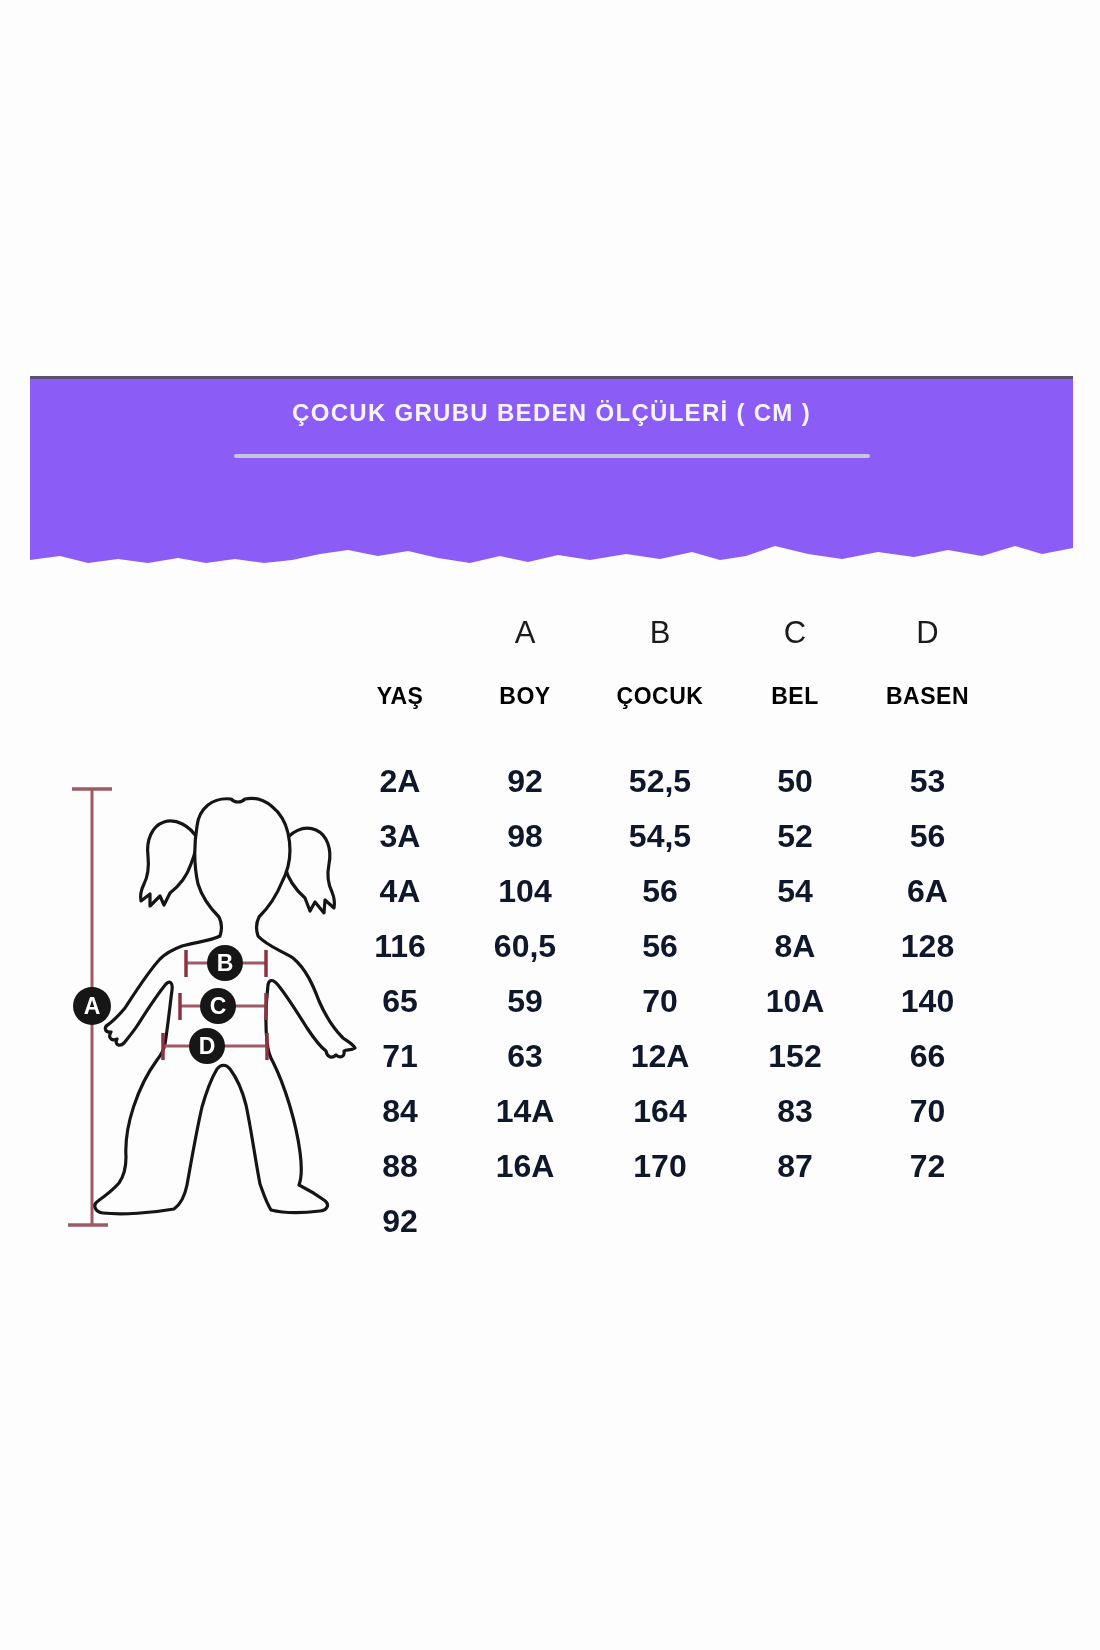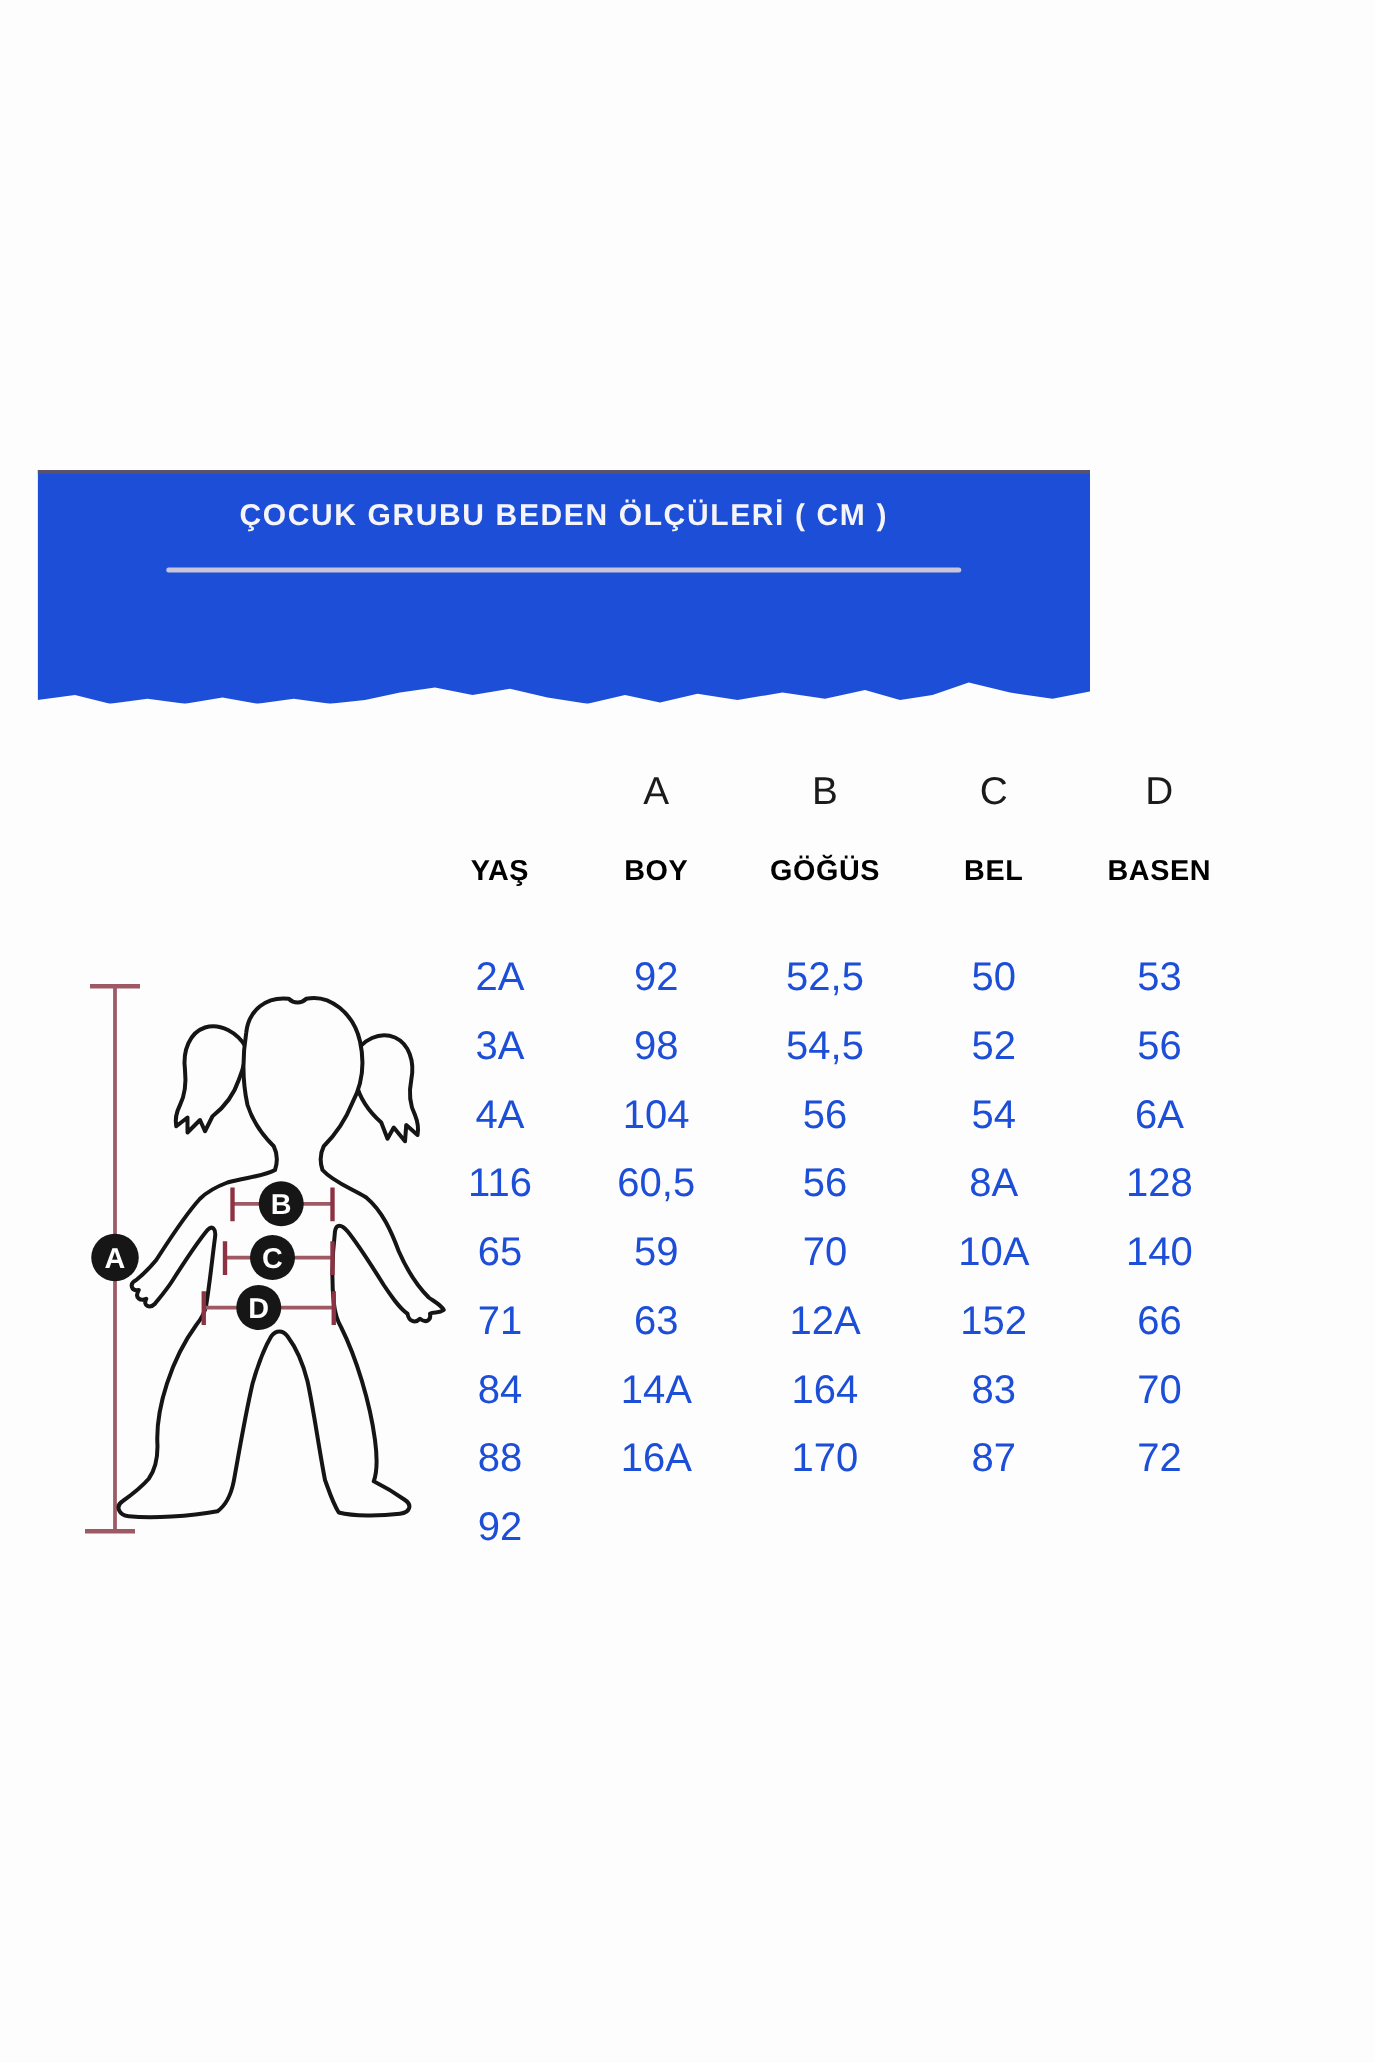--- a/index.html
+++ b/index.html
@@ -7,23 +7,23 @@
     position:relative;
     width:1100px;height:1650px;
     background:#fdfdfd;
     overflow:hidden;
     font-family:"Liberation Sans","DejaVu Sans",sans-serif;
   }
 
   
   .banner{
     position:absolute;left:30px;top:376px;
-    width:842px;height:192px;
+    width:1043px;height:192px;
     box-sizing:border-box;
-    background:#1d4ed8;
+    background:#8b5cf6;
     border-top:3px solid #585270;
     clip-path:polygon(0px 0px,1043px 0px,1043px 172px,1012px 178px,985px 170px,952px 180px,
       918px 174px,884px 181px,848px 176px,812px 183px,778px 178px,745px 170px,716px 180px,
       690px 184px,662px 176px,630px 183px,596px 178px,560px 184px,528px 179px,498px 186px,
       470px 180px,440px 187px,408px 182px,378px 175px,348px 180px,318px 174px,290px 178px,
       262px 184px,234px 187px,205px 183px,176px 187px,148px 182px,118px 187px,88px 183px,
       58px 187px,30px 180px,0px 184px);
   }
   .banner-title{
     margin:0;padding-top:19px;
@@ -42,21 +42,21 @@
   .size-table{
     position:absolute;left:335px;top:608px;
     display:grid;
     grid-template-columns:130px 120px 150px 120px 145px;
     grid-template-rows:50px 76px 20px repeat(9,55px);
     color:#1d1d1d;
   }
   .cell{display:flex;align-items:center;justify-content:center;}
   .cell.letter{font-size:31px;font-weight:400;color:#1b1b1b;}
   .cell.label{font-size:23px;font-weight:700;letter-spacing:.5px;color:#000000;}
-  .cell.data{font-size:32px;font-weight:400;color:#1d4ed8;}
+  .cell.data{font-size:32px;font-weight:700;color:#0f172a;}
   .row-spacer{grid-column:1 / -1;}
 
   
   .figure{position:absolute;left:40px;top:755px;width:370px;height:505px;}
   .outline{fill:#fdfdfd;stroke:#151515;stroke-width:3.2;stroke-linejoin:round;stroke-linecap:round;}
   .badge-letter{font-family:"Liberation Sans","DejaVu Sans",sans-serif;font-weight:700;font-size:23px;text-anchor:middle;}
 </style>
 </head>
 <body>
 
@@ -70,21 +70,21 @@
   <div class="size-table">
 
     <div class="cell letter"></div>
     <div class="cell letter">A</div>
     <div class="cell letter">B</div>
     <div class="cell letter">C</div>
     <div class="cell letter">D</div>
 
     <div class="cell label">YAŞ</div>
     <div class="cell label">BOY</div>
-    <div class="cell label">GÖĞÜS</div>
+    <div class="cell label">ÇOCUK</div>
     <div class="cell label">BEL</div>
     <div class="cell label">BASEN</div>
 
     <div class="row-spacer"></div>
 
     <div class="cell data">2A</div>
     <div class="cell data">92</div>
     <div class="cell data">52,5</div>
     <div class="cell data">50</div>
     <div class="cell data">53</div>

